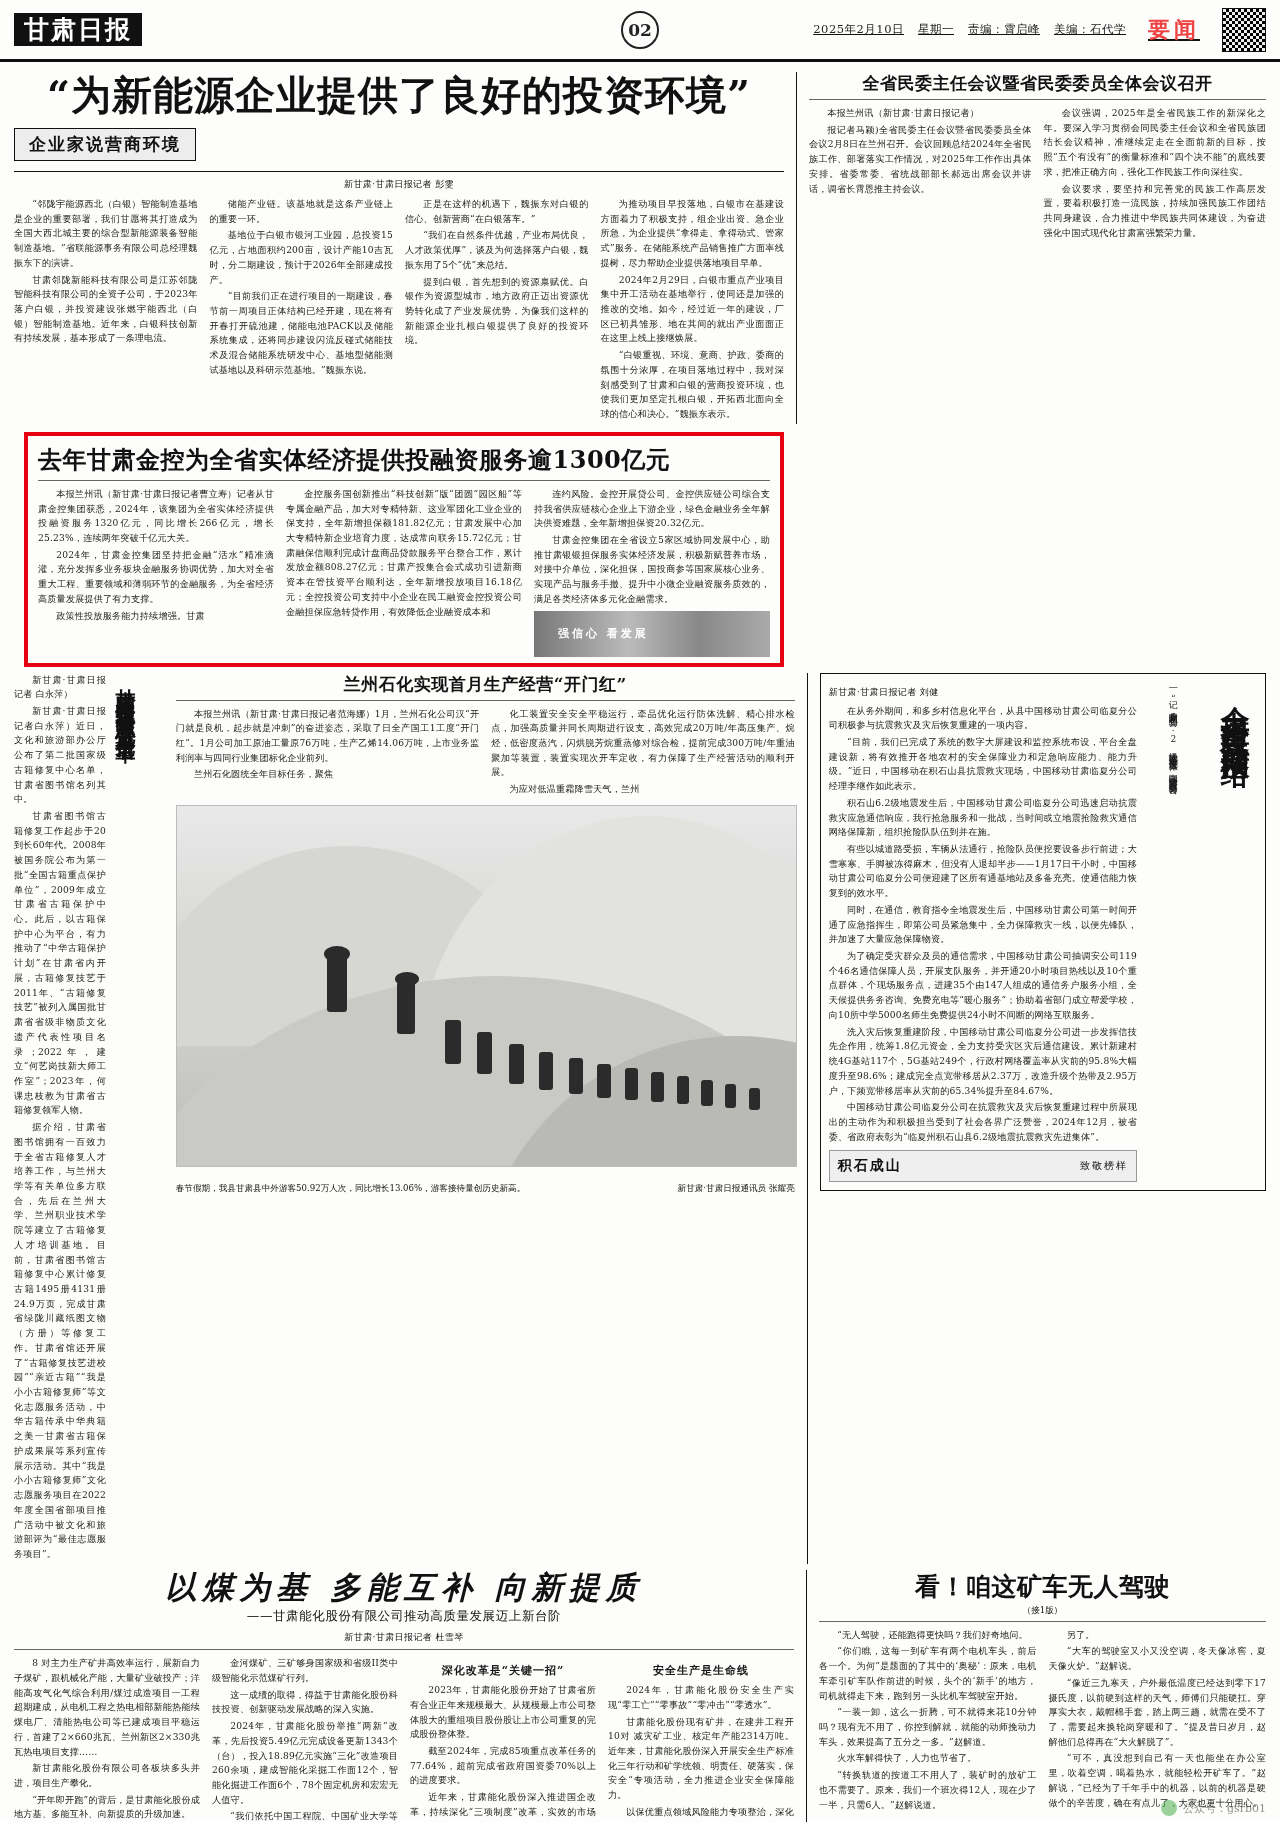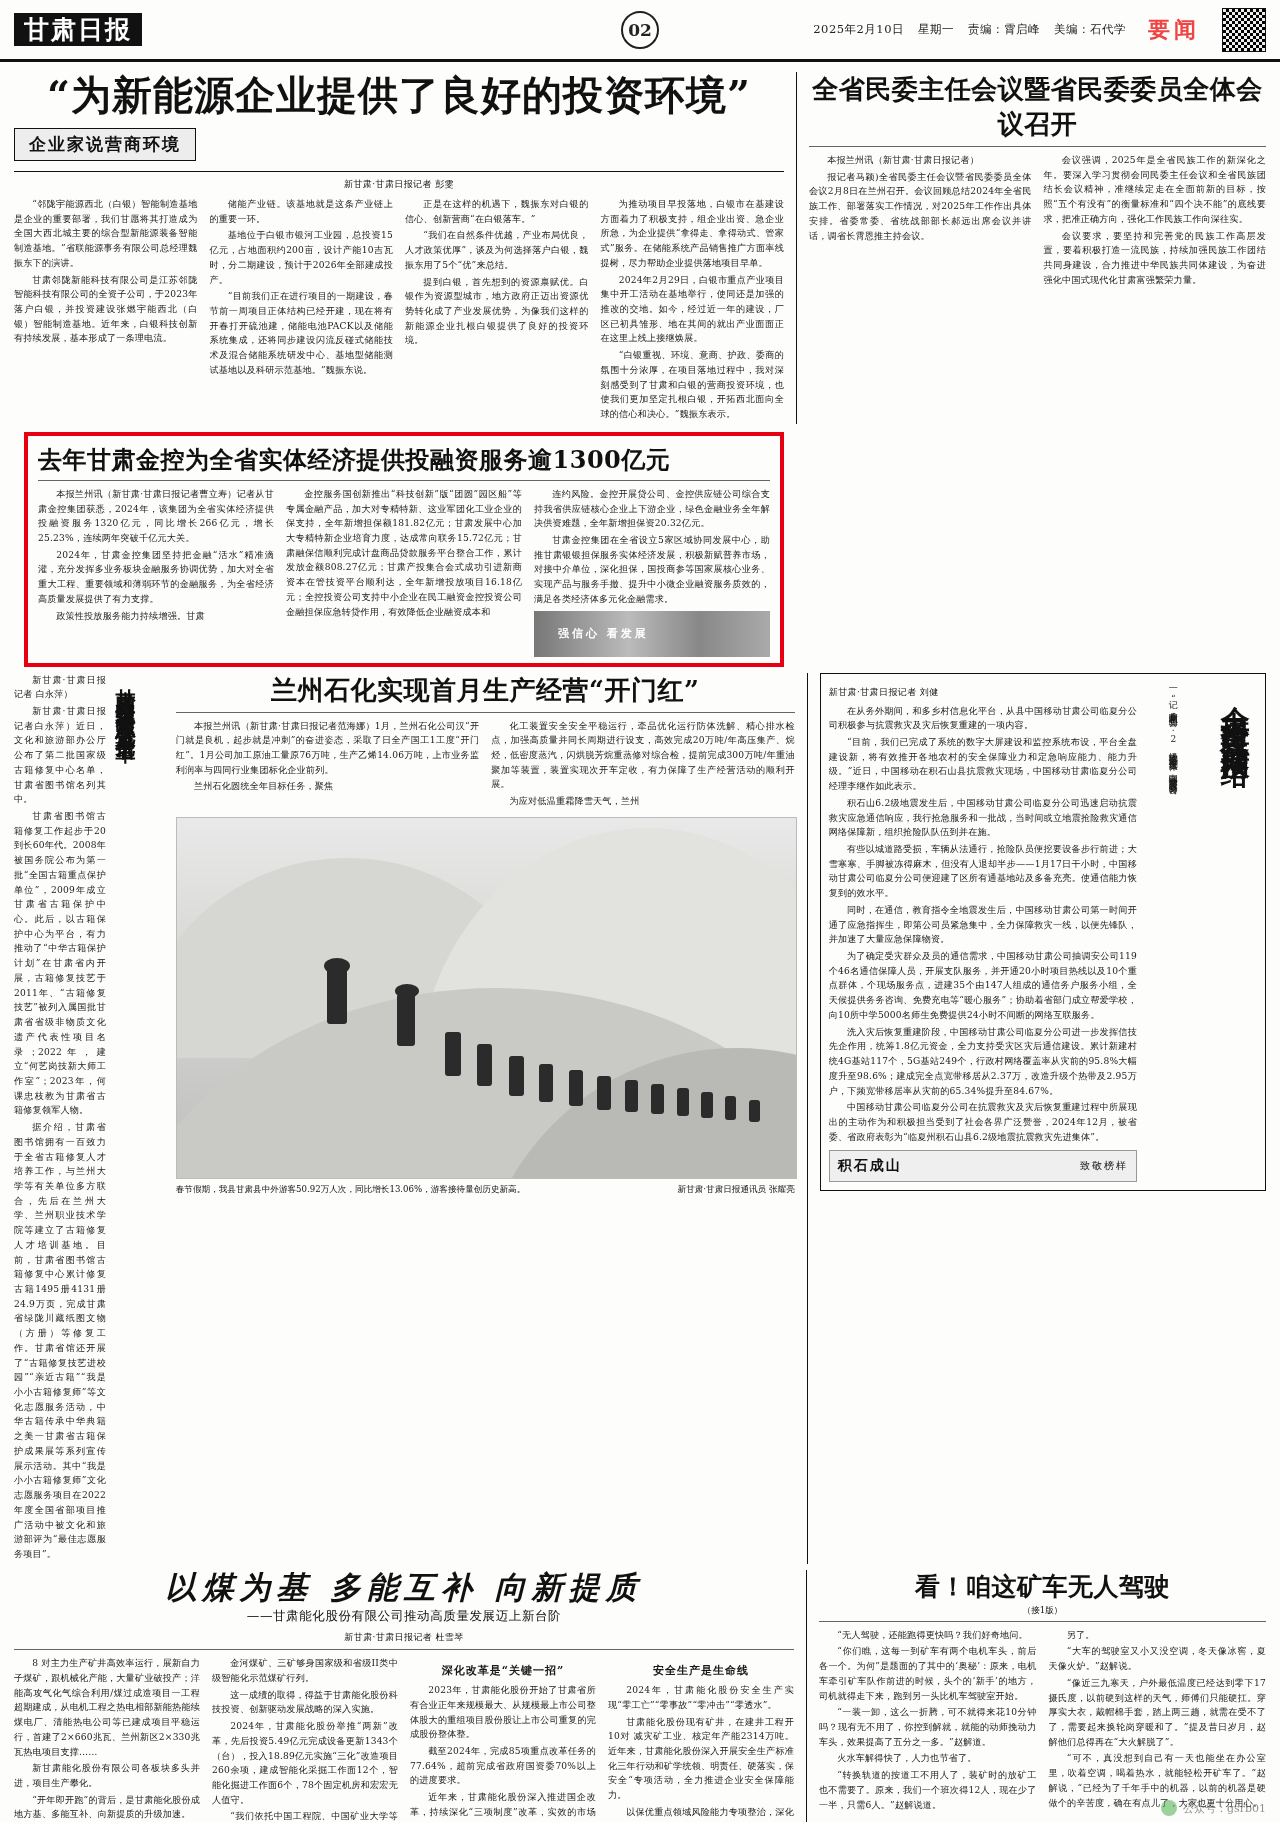--- a/index.html
+++ b/index.html
@@ -13,21 +13,21 @@
   }
   .page{
     width:1280px;height:1822px;position:relative;
     padding:0;box-sizing:border-box;
   }
   
   .masthead{
     position:relative;height:62px;
     border-bottom:3px solid #111;
     display:flex;align-items:center;
-    padding:11px 14px;box-sizing:border-box;
+    padding:11px 14px;box-sizing:border-box;text-decoration:underline;
   }
   .logo{
     font-family:"DejaVu Serif","Liberation Serif",serif;
     font-weight:700;font-size:25px;letter-spacing:2px;
     background:#111;color:#fff;padding:4px 10px;line-height:1;
   }
   .pagenum{
     position:absolute;left:50%;transform:translateX(-50%);
     width:34px;height:34px;border:2px solid #222;border-radius:50%;
     display:flex;align-items:center;justify-content:center;
@@ -54,21 +54,21 @@
     font-size:9.1px;line-height:1.62;text-align:justify;
     color:#1a1a1a;letter-spacing:.2px;
   }
   .col-text p{margin:0 0 2px 0;text-indent:2em;}
   .byline{font-size:9px;text-align:center;margin:4px 0 5px;letter-spacing:.4px;}
   h1.head-main{
     font-size:40px;font-weight:700;letter-spacing:1px;
     margin:0;text-align:center;line-height:1.15;
   }
   h2.head-sub{
-    font-size:26px;font-weight:700;text-align:center;margin:0;
+    font-size:17px;font-weight:700;text-align:center;margin:0;
     letter-spacing:.5px;
   }
   .rule{border-top:1px solid #111;margin:6px 0;}
   .thin-rule{border-top:1px solid #666;margin:4px 0;}
   
   .top-zone{display:flex;padding:10px 14px 0;box-sizing:border-box;gap:12px;}
   .top-left{width:770px;}
   .top-right{width:470px;border-left:1px solid #111;padding-left:12px;box-sizing:border-box;}
   .banner-box{
     border:1px solid #111;display:inline-block;padding:4px 14px;
@@ -94,21 +94,21 @@
     font-size:29px;font-weight:700;letter-spacing:6px;line-height:1.3;
   }
   
   .photo{
     width:100%;height:360px;margin-top:6px;position:relative;overflow:hidden;
     background:linear-gradient(180deg,#e9e9e9 0%,#d8d8d6 38%,#cfcfcd 60%,#bdbdbb 100%);
     border:1px solid #bbb;
   }
   .dune{position:absolute;border-radius:50% 50% 0 0 / 100% 100% 0 0;}
   .fig{position:absolute;background:#2b2b2b;border-radius:3px;}
-  .caption{font-size:8.6px;margin-top:5px;display:flex;justify-content:space-between;}
+  .caption{font-size:8.6px;margin-top:16px;display:flex;justify-content:space-between;}
   .mini-photo{
     width:100%;height:46px;margin-top:4px;
     background:linear-gradient(90deg,#777,#bbb 40%,#888 70%,#aaa);
     position:relative;
   }
   .mini-photo span{
     position:absolute;left:24px;top:50%;transform:translateY(-50%);
     color:#fff;font-size:11px;font-weight:700;letter-spacing:3px;
   }
   .stamp{

